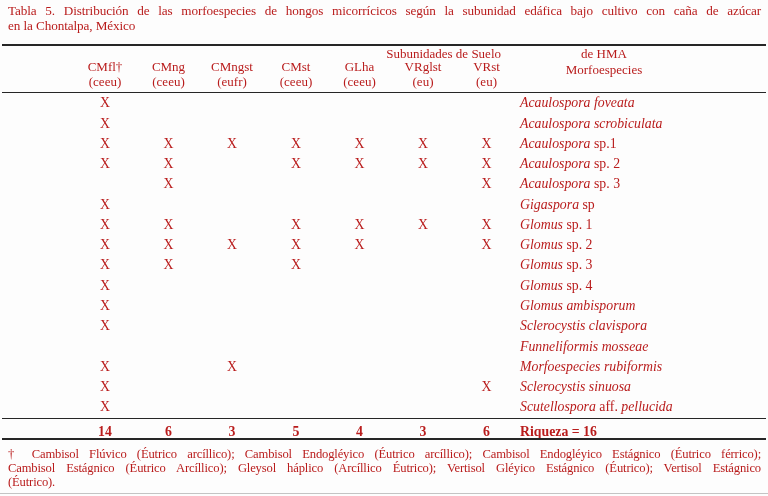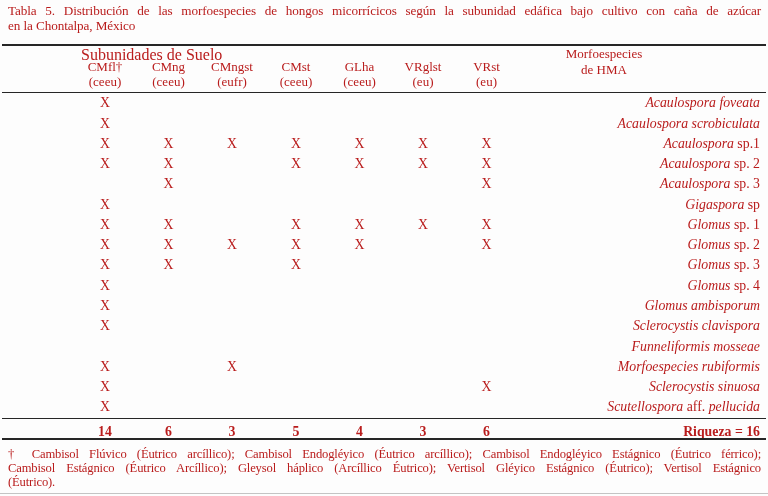--- a/index.html
+++ b/index.html
@@ -14,28 +14,28 @@
   .just { text-align:justify; text-align-last:justify; }
   
   .rule { position:absolute; left:2px; width:764px; background:#262626; }
   .rule-1 { top:44px;    height:1.8px; }
   .rule-2 { top:91.5px;  height:1.6px; }
   .rule-3 { top:417.5px; height:1.3px; }
   .rule-4 { top:437.8px; height:1.8px; }
   .page-edge { position:absolute; top:493px; left:0; width:768px; height:1px; background:#c4c4c4; }
   
   .group-header { position:absolute; top:45.5px; left:81px; width:420px;
-                  text-align:left; font-size:16px; }
+                  text-align:right; font-size:13px; }
   .species-header { position:absolute; top:46px; left:518px; width:172px;
                     text-align:center; font-size:13px; line-height:15.5px; }
   
   .grid-row { display:grid;
               grid-template-columns:65px 64px 63px 64px 64px 63px 64px 63px 1fr; }
   .cell   { text-align:center; overflow:visible; }
-  .cell.species-cell { text-align:right; padding-left:2px; }
+  .cell.species-cell { text-align:left; padding-left:2px; }
   
   .col-headers { position:absolute; top:59px; left:8px; width:752px; font-size:13px; }
   .col-headers .code { line-height:15px; }
   .col-headers .qual { line-height:15px; }
   
   .tbody { position:absolute; top:93.2px; left:8px; width:752px;
            font-size:13.8px; }
   .tbody .grid-row { height:20.28px; align-items:center; }
   
   .totals { position:absolute; top:419.5px; left:8px; width:752px; height:24px;
@@ -53,22 +53,22 @@
   <div class="caption">
     <div class="just">Tabla 5. Distribución de las morfoespecies de hongos micorrícicos según la subunidad edáfica bajo cultivo con caña de azúcar</div>
     <div>en la Chontalpa, México</div>
   </div>
 
   <div class="rule rule-1"></div>
 
   <div class="group-header">Subunidades de Suelo</div>
 
   <div class="species-header">
+    <div>de HMA</div>
     <div>Morfoespecies</div>
-    <div>de HMA</div>
   </div>
 
   <div class="col-headers" id="col-headers">
       <div class="grid-row">
         <div class="cell"></div>
         <div class="cell">
           <div class="code">CMfl†</div>
           <div class="qual">(ceeu)</div>
         </div>
         <div class="cell">

